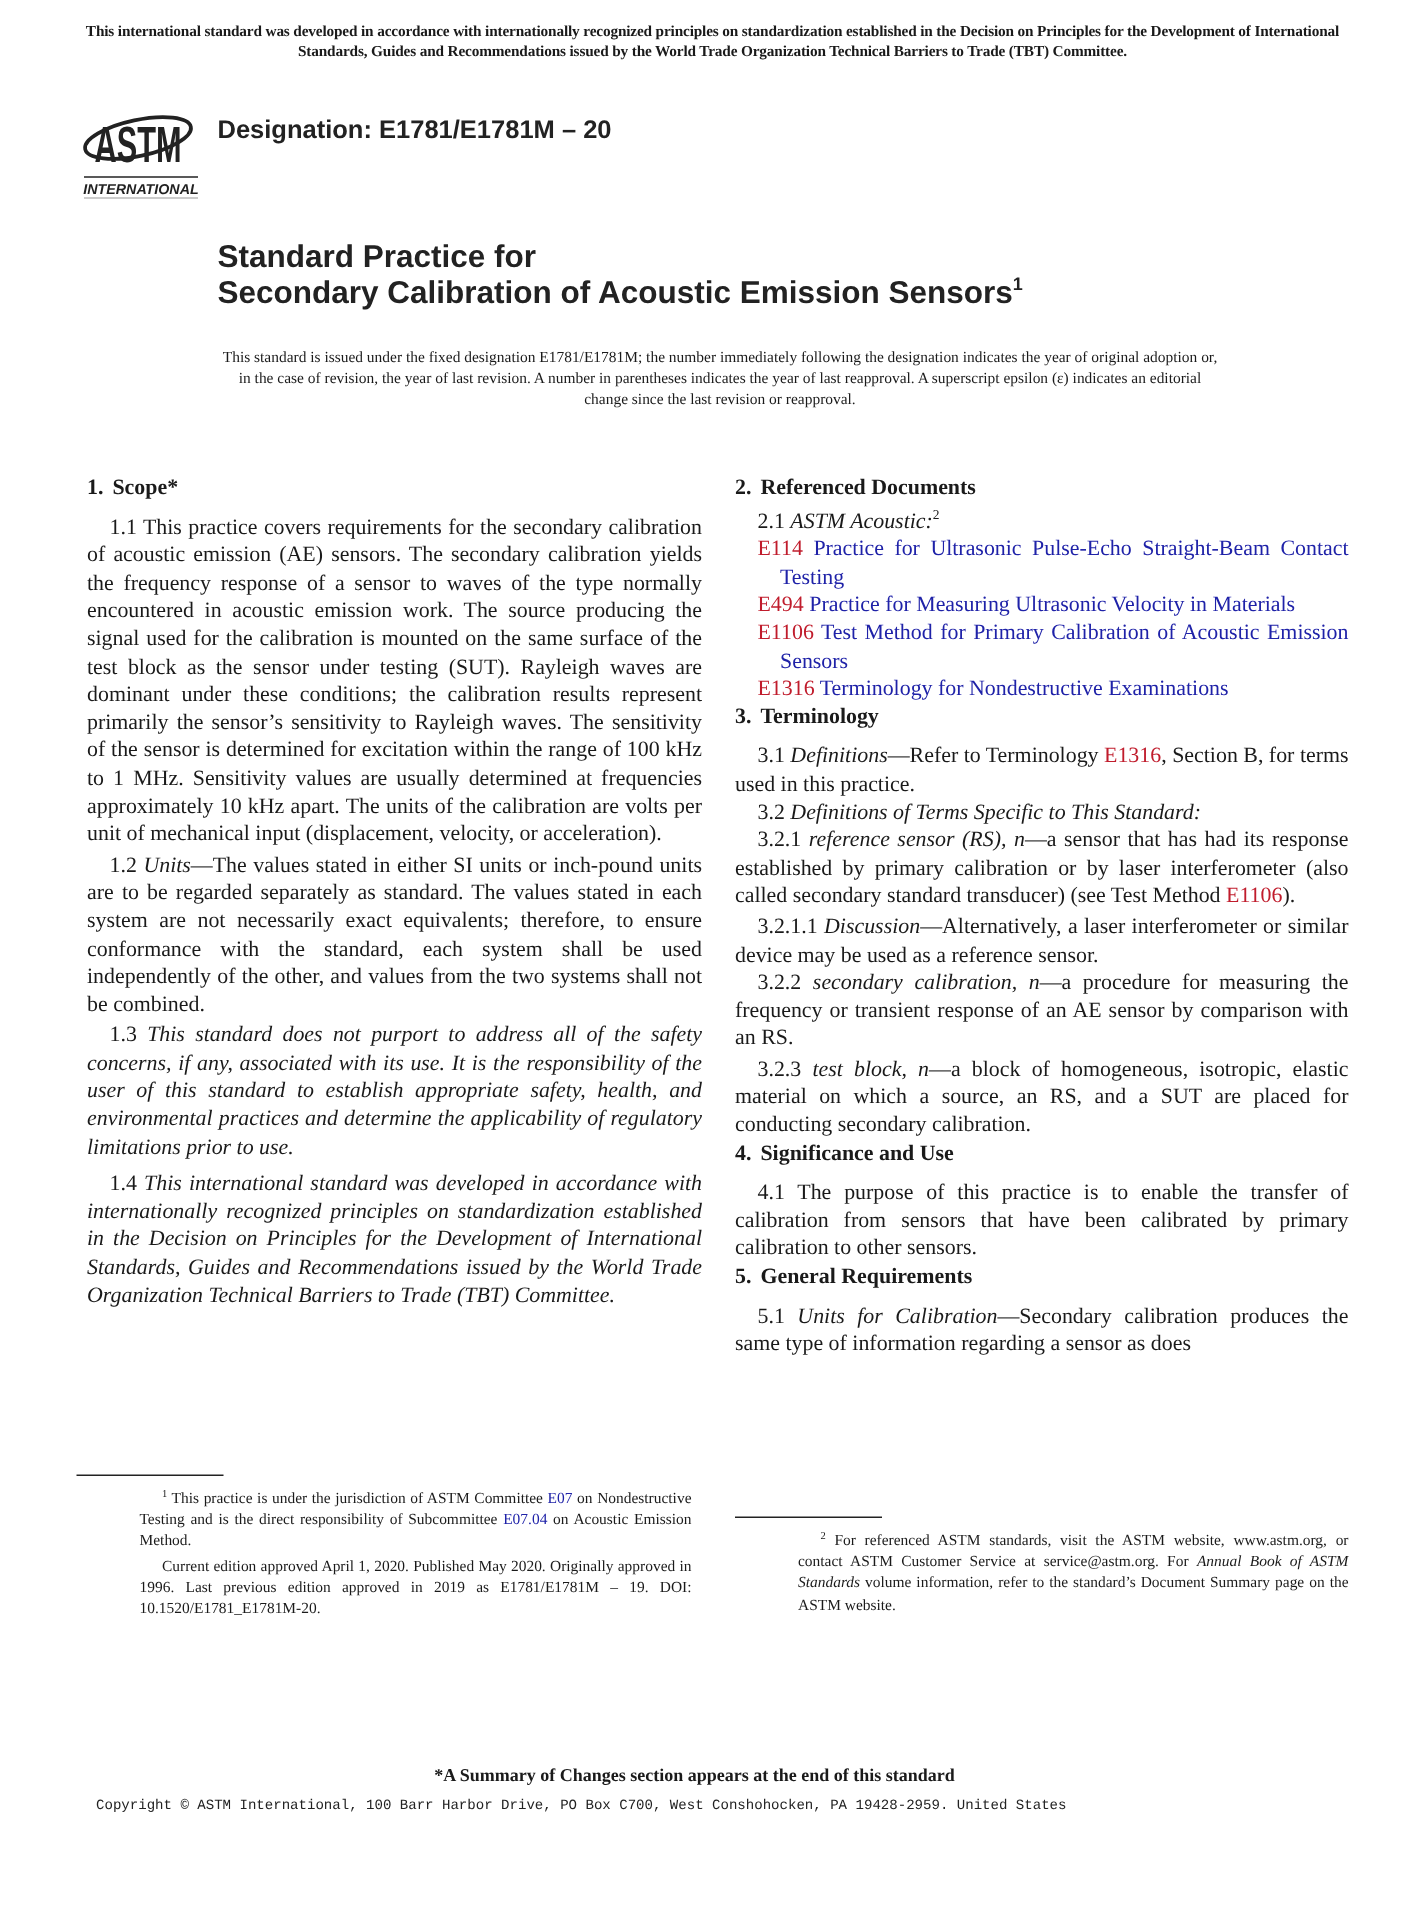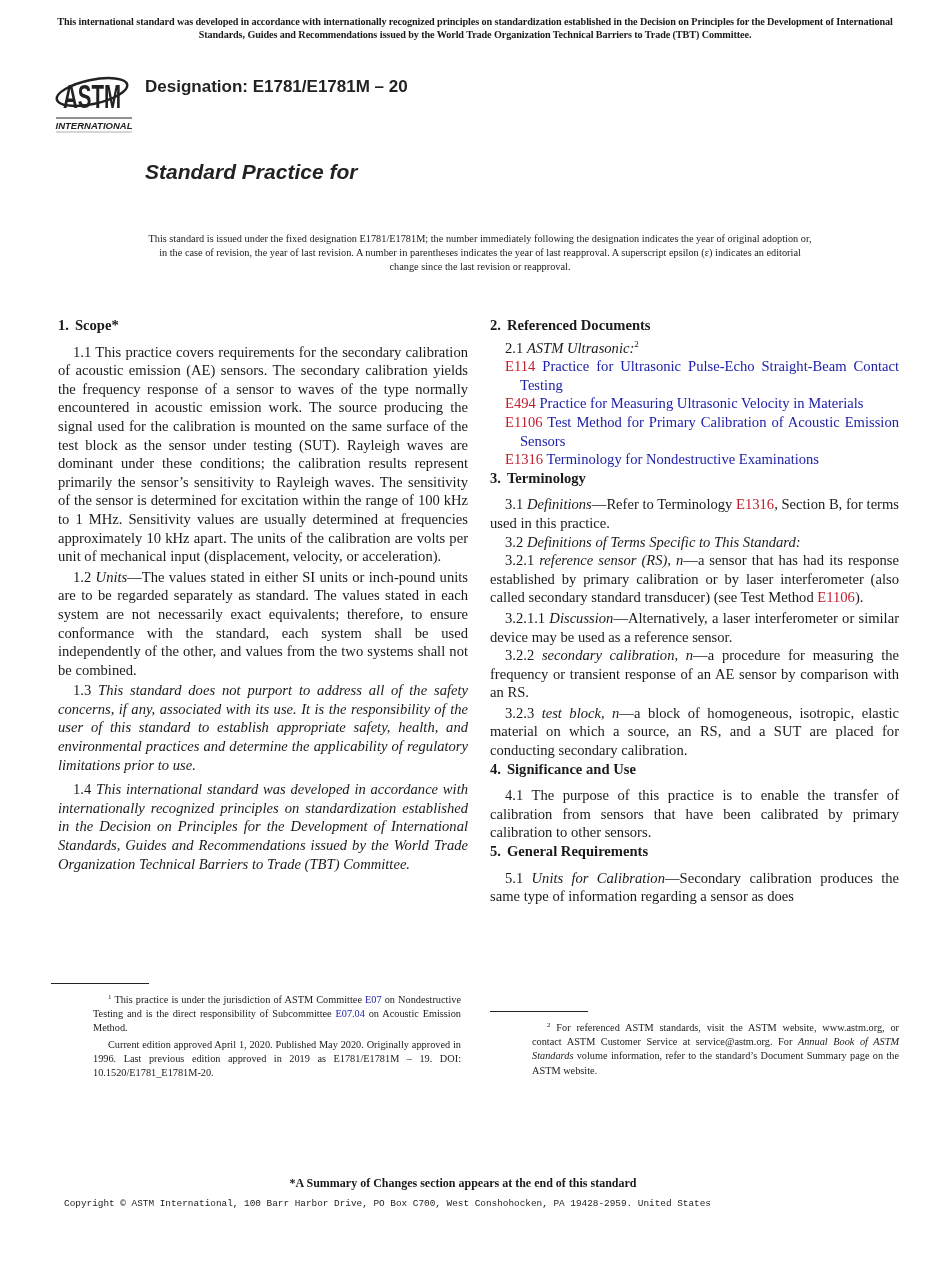--- a/index.html
+++ b/index.html
@@ -6,21 +6,21 @@
   body { width: 950px; height: 1272px; position: relative; overflow: hidden;
          font-family: "Liberation Serif", "DejaVu Serif", serif; color: #1a1a1a; }
   .abs { position: absolute; }
   .top-notice { left: 40px; top: 15px; width: 870px; text-align: center;
                 font-family: "Liberation Serif", serif; font-weight: bold;
                 font-size: 10.2px; line-height: 13px; letter-spacing: -0.1px; }
   .logo { left: 52px; top: 56px; width: 84px; height: 78px; }
   .designation { left: 145px; top: 77px; font-family: "Liberation Sans", sans-serif;
                  font-weight: bold; font-size: 17px; color: #222; }
   .title { left: 145px; top: 160px; font-family: "Liberation Sans", sans-serif;
-           font-weight: bold; font-size: 21px; line-height: 24px; color: #222; font-style: italic; }
+           font-weight: bold; font-size: 21px; line-height: 24px; color: #222; }
   .title sup { font-size: 12px; vertical-align: 9px; line-height: 0; }
   .issue-note { left: 145px; top: 232px; width: 670px; font-size: 10.3px; line-height: 14px; text-align: center; }
   .col { position: absolute; font-size: 14.6px; line-height: 18.6px; text-align: justify; }
   .col-left { left: 58px; top: 316px; width: 410px; }
   .col-right { left: 490px; top: 316px; width: 409px; }
   .section-heading { font-weight: bold; font-size: 14.6px; margin: 0 0 8px 0; }
   .section-heading .num { margin-right: 6px; }
   p { margin: 0; }
   .para { text-indent: 15px; }
   .gap { margin-top: 6px; }
@@ -52,20 +52,21 @@
     <line x1="4" y1="62" x2="80" y2="62" stroke="#222" stroke-width="1"></line>
     <text x="42" y="73" text-anchor="middle" font-family="Liberation Sans, sans-serif" font-weight="bold" font-style="italic" font-size="9.5" fill="#222">INTERNATIONAL</text>
     <line x1="4" y1="76" x2="80" y2="76" stroke="#999" stroke-width="0.8"></line>
   </svg>
 </div>
 
 <div class="abs designation">Designation: E1781/E1781M – 20</div>
 
 <div class="abs title">
   <div>Standard Practice for</div>
+  <div><span>Secondary Calibration of Acoustic Emission Sensors</span><sup>1</sup></div>
 </div>
 
 <div class="abs issue-note">This standard is issued under the fixed designation E1781/E1781M; the number immediately following the designation indicates the year of original adoption or, in the case of revision, the year of last revision. A number in parentheses indicates the year of last reapproval. A superscript epsilon (ε) indicates an editorial change since the last revision or reapproval.</div>
 
 <div class="col col-left">
   <div class="section-heading">
     <span class="num">1.</span><span>Scope*</span>
   </div>
   <p class="para">1.1 This practice covers requirements for the secondary calibration of acoustic emission (AE) sensors. The secondary calibration yields the frequency response of a sensor to waves of the type normally encountered in acoustic emission work. The source producing the signal used for the calibration is mounted on the same surface of the test block as the sensor under testing (SUT). Rayleigh waves are dominant under these conditions; the calibration results represent primarily the sensor’s sensitivity to Rayleigh waves. The sensitivity of the sensor is determined for excitation within the range of 100 kHz to 1 MHz. Sensitivity values are usually determined at frequencies approximately 10 kHz apart. The units of the calibration are volts per unit of mechanical input (displacement, velocity, or acceleration).</p>
   <p class="para gap-lg">
@@ -85,21 +86,21 @@
     <sup>1</sup><span> This practice is under the jurisdiction of ASTM Committee </span><span class="link-blue">E07</span><span> on Nondestructive Testing and is the direct responsibility of Subcommittee </span><span class="link-blue">E07.04</span><span> on Acoustic Emission Method.</span>
   </p>
   <p class="para" style="margin-top:2px;">Current edition approved April 1, 2020. Published May 2020. Originally approved in 1996. Last previous edition approved in 2019 as E1781/E1781M – 19. DOI: 10.1520/E1781_E1781M-20.</p>
 </div>
 
 <div class="col col-right">
   <div class="section-heading" style="margin-bottom:4px;">
     <span class="num">2.</span><span>Referenced Documents</span>
   </div>
   <p class="std-intro">
-    <span>2.1 </span><span class="i">ASTM Ultrasonic:</span><sup>2</sup>
+    <span>2.1 </span><span class="i">ASTM Acoustic:</span><sup>2</sup>
   </p>
   <p class="ref-item">
     <span class="ref-code">E114</span> <span class="ref-title">Practice for Ultrasonic Pulse-Echo Straight-Beam Contact Testing</span>
   </p>
   <p class="ref-item">
     <span class="ref-code">E494</span> <span class="ref-title">Practice for Measuring Ultrasonic Velocity in Materials</span>
   </p>
   <p class="ref-item">
     <span class="ref-code">E1106</span> <span class="ref-title">Test Method for Primary Calibration of Acoustic Emission Sensors</span>
   </p>

